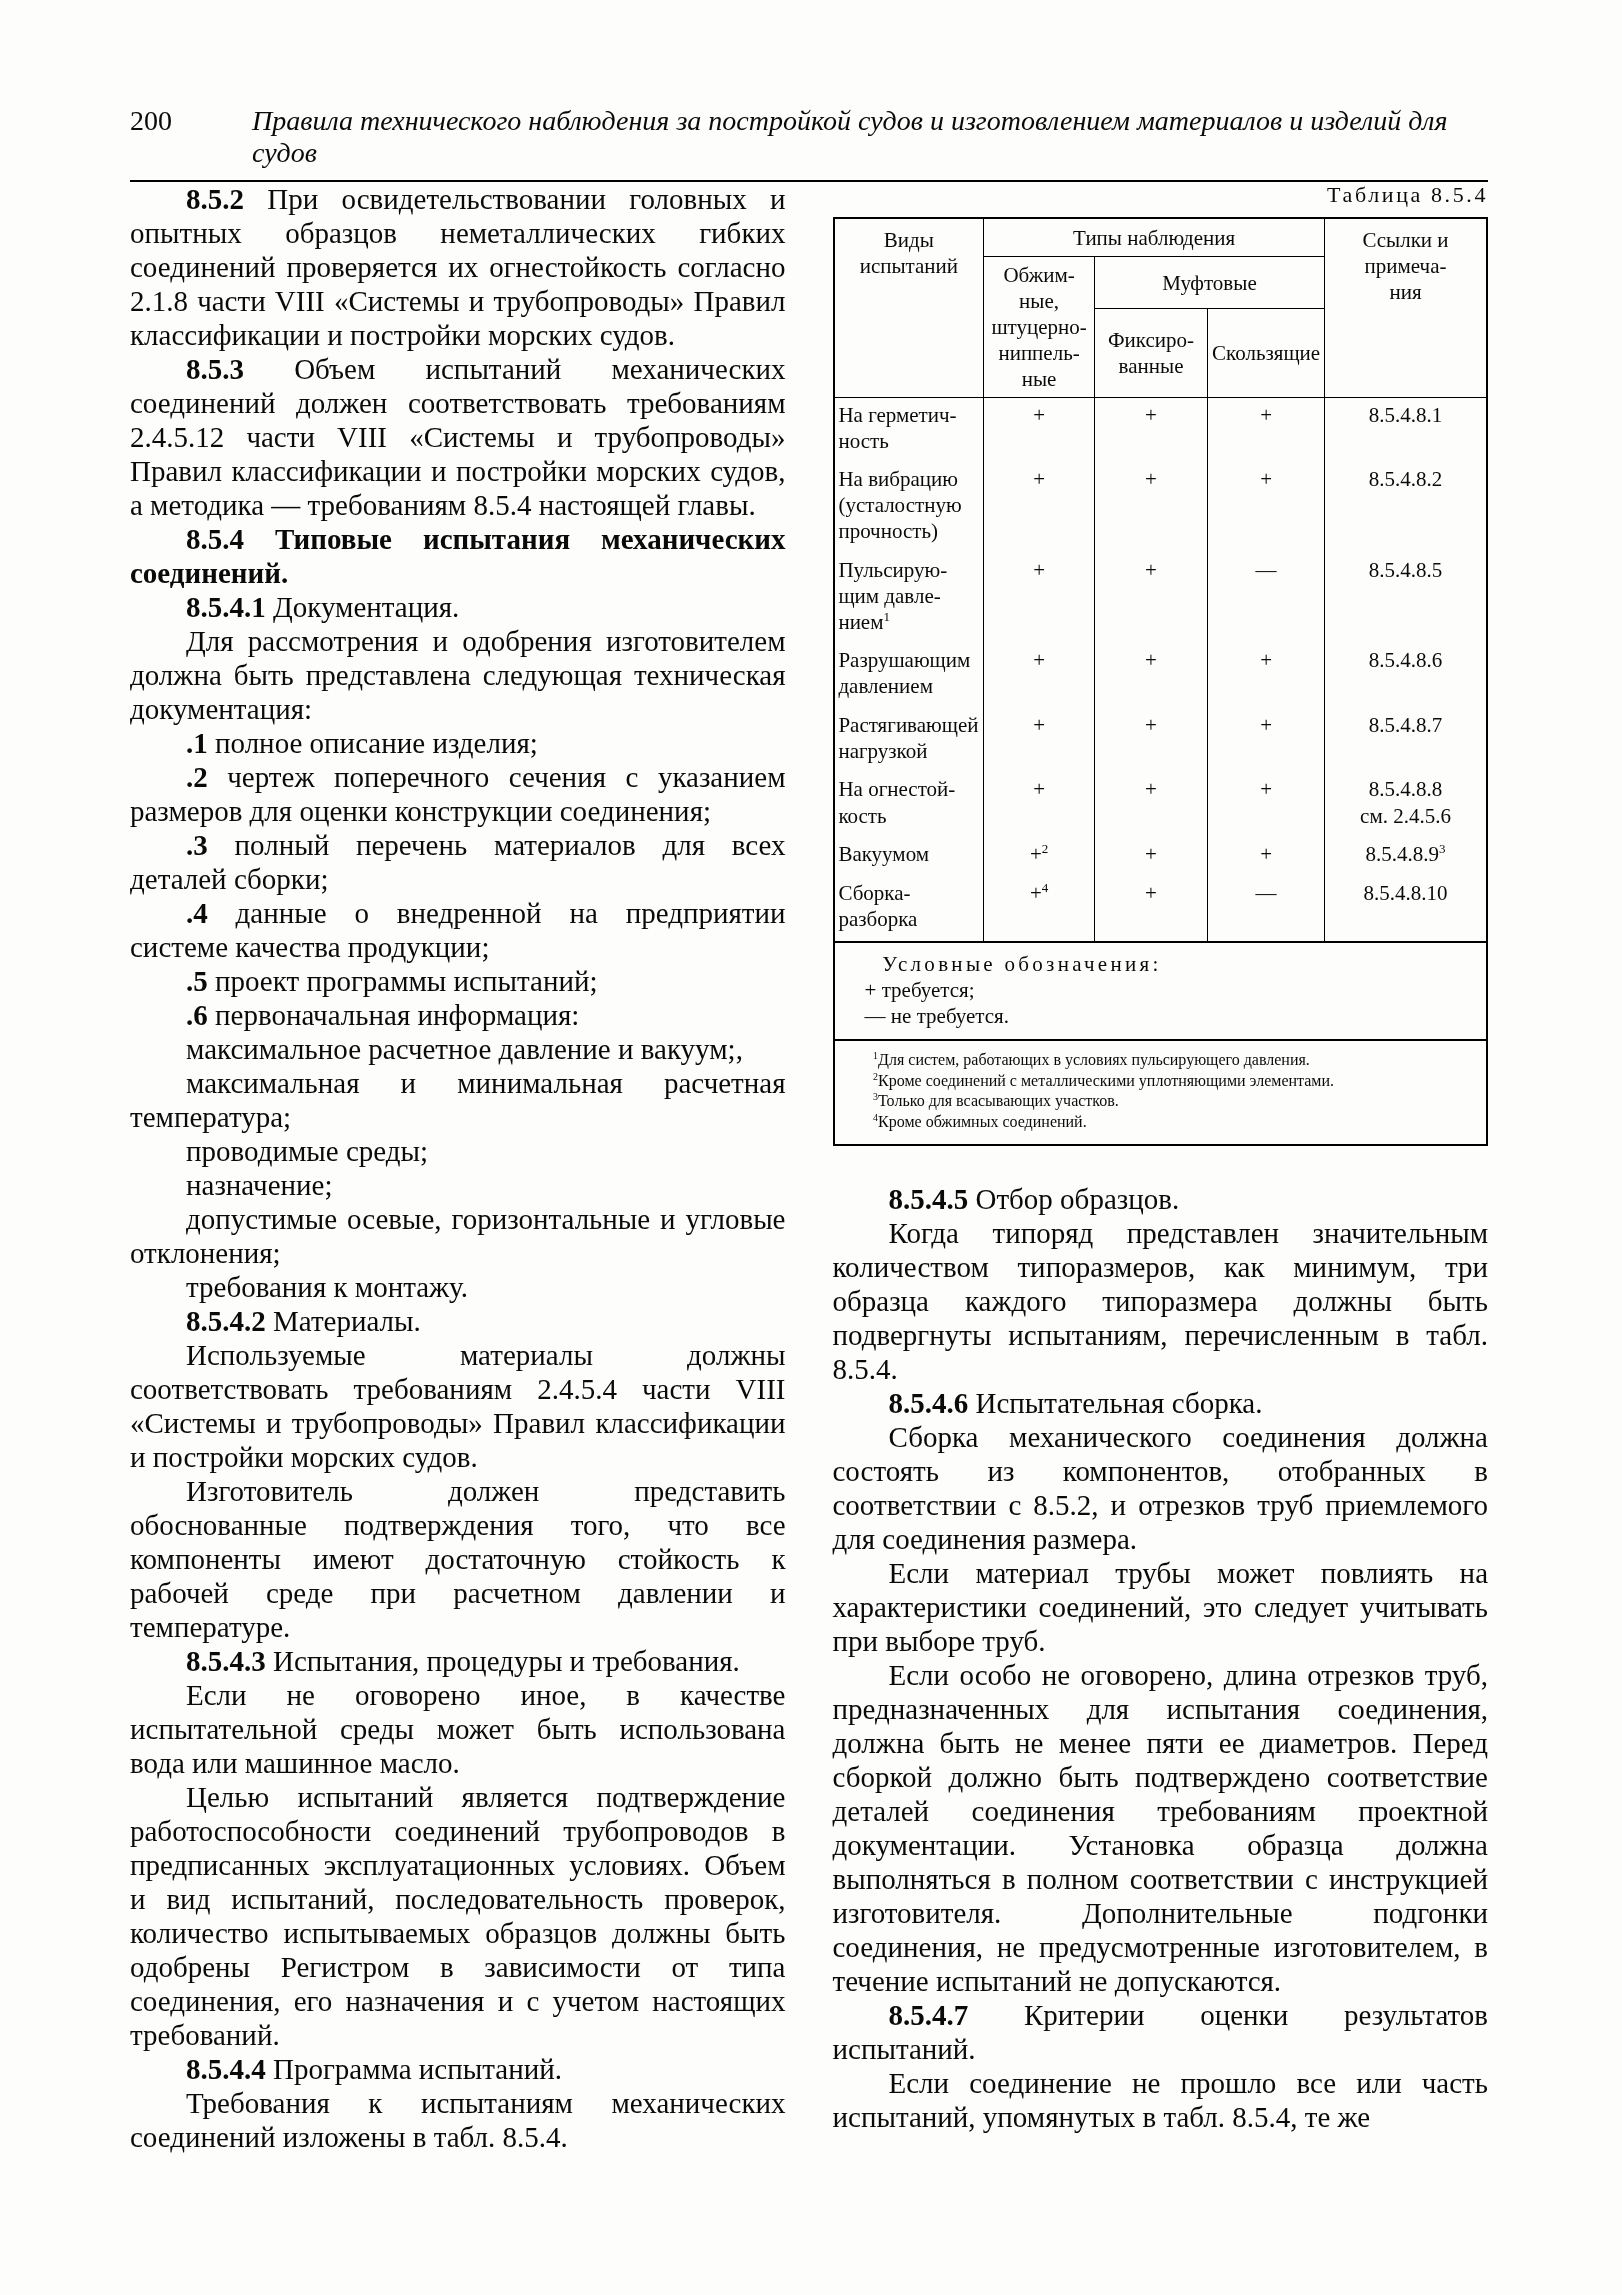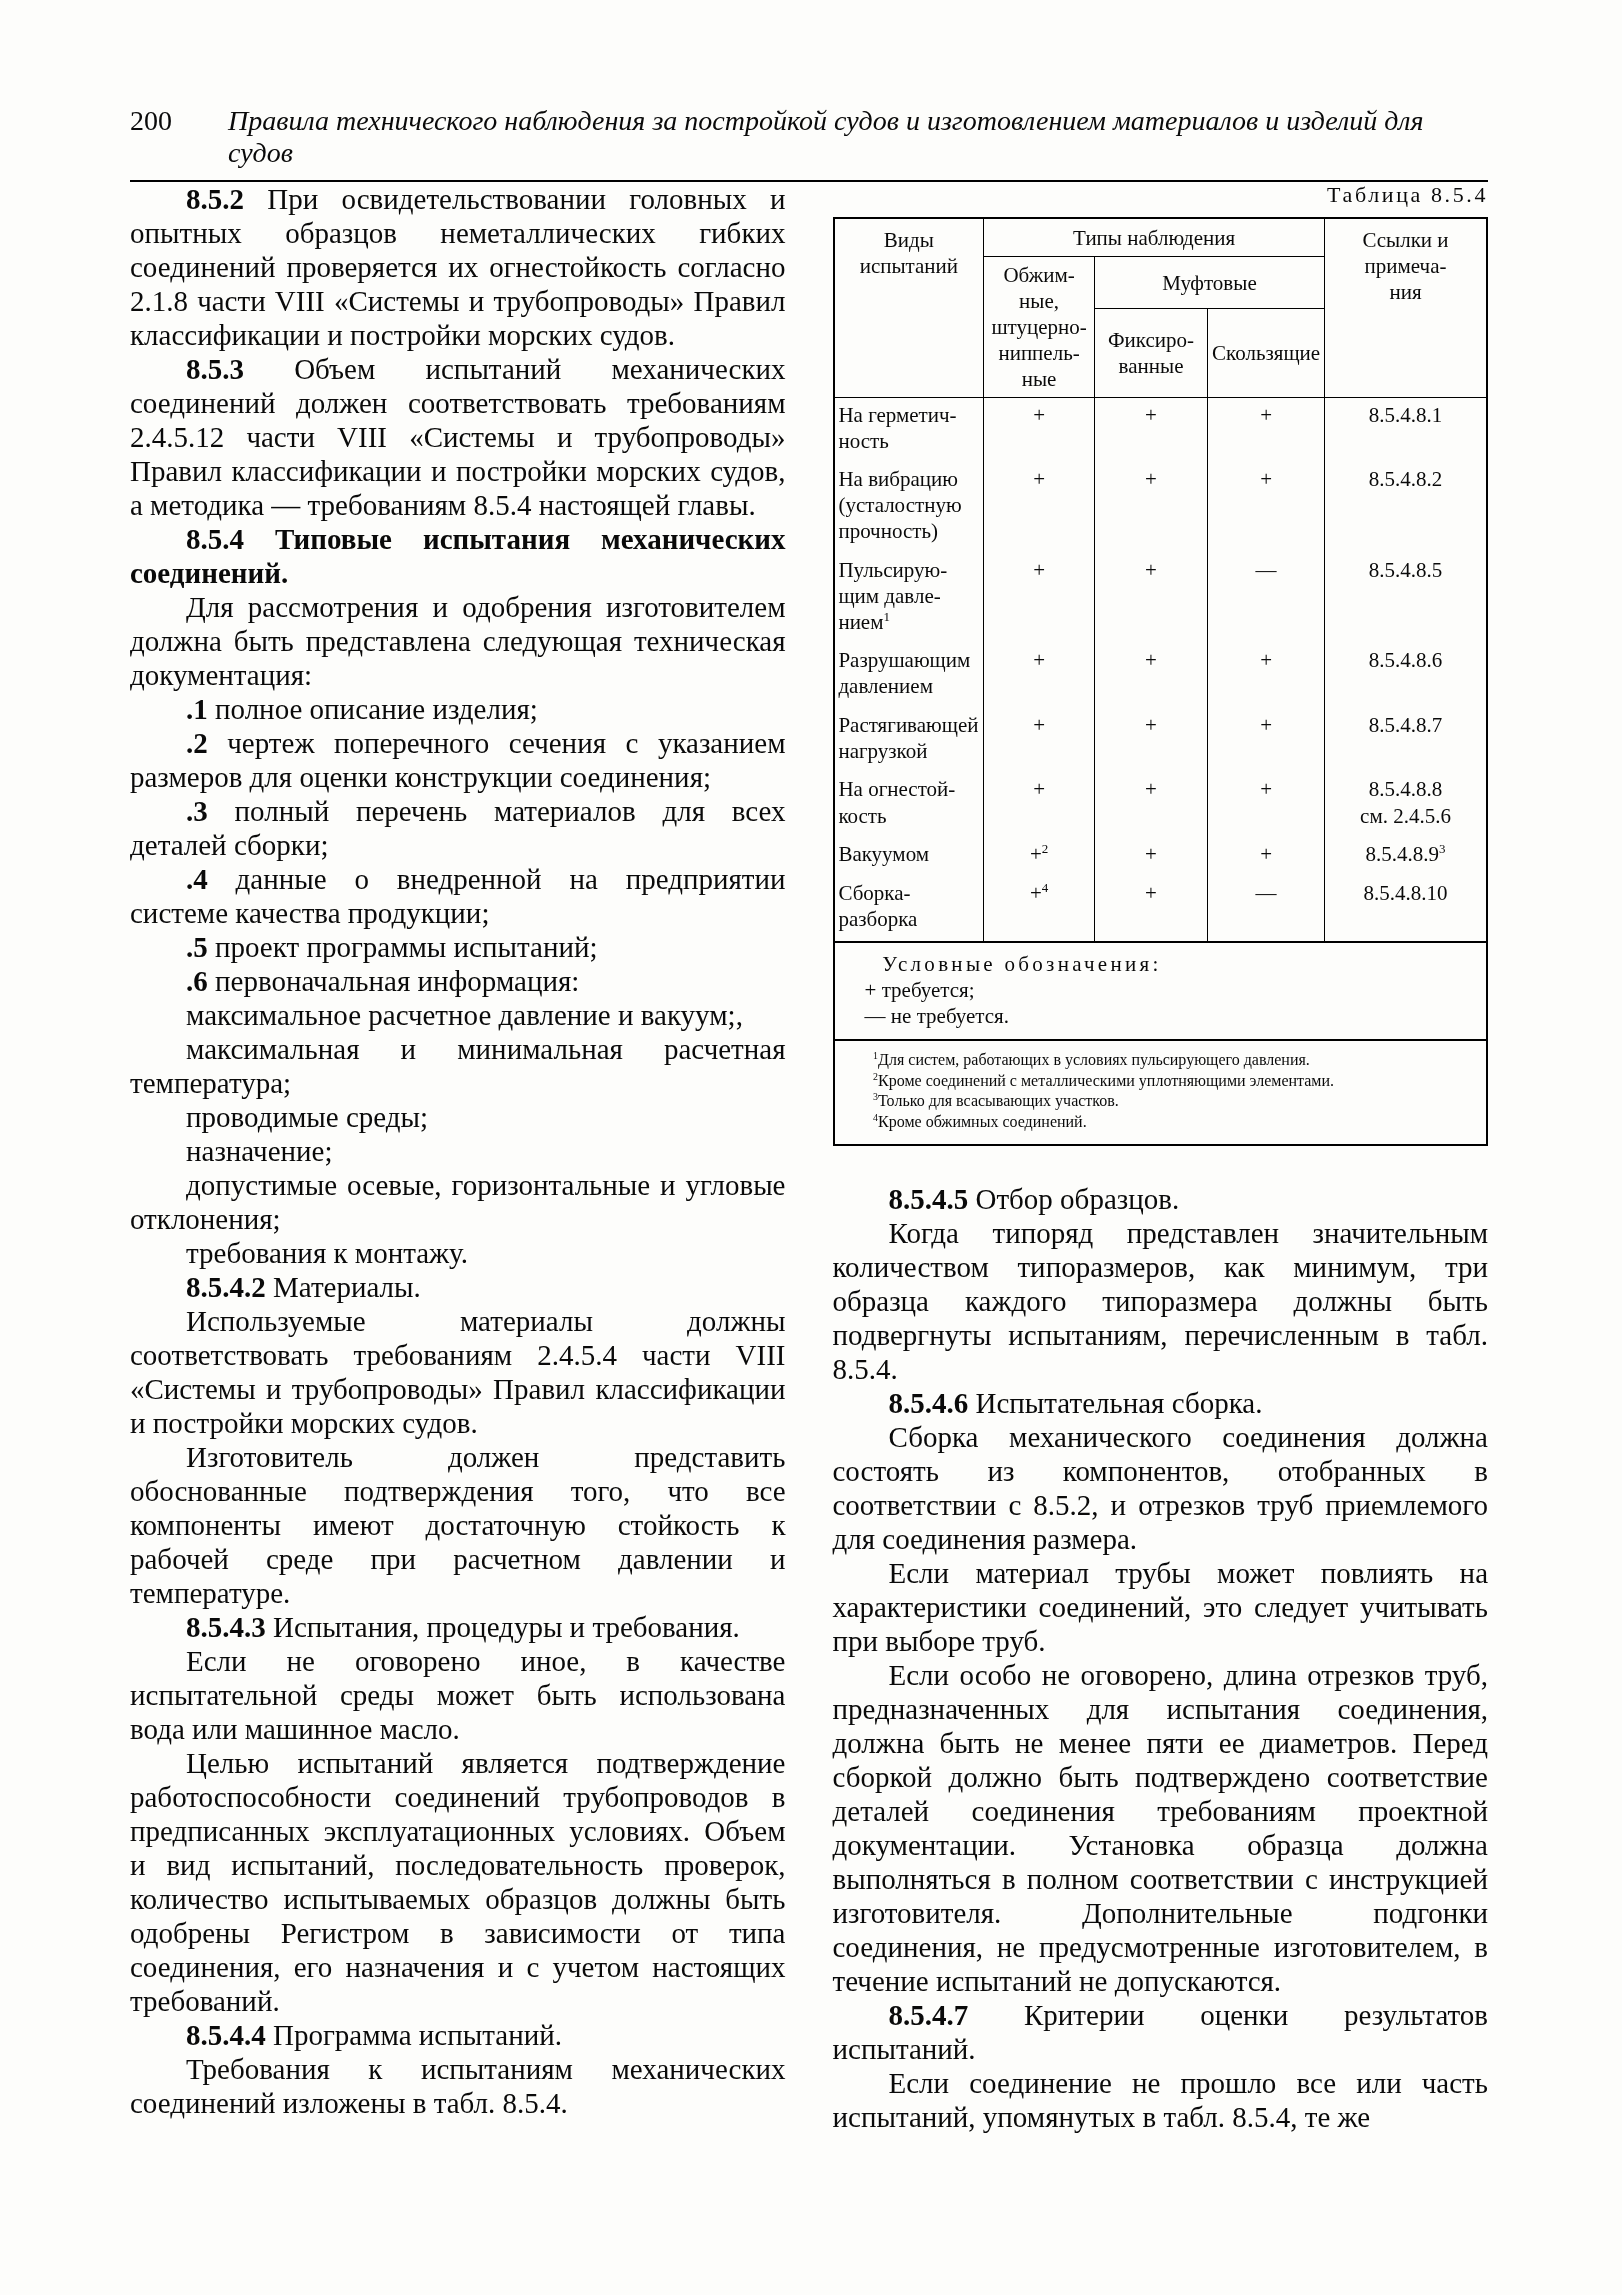--- a/index.html
+++ b/index.html
@@ -8,21 +8,21 @@
     width:1622px; height:2295px; overflow:hidden;
     background:#fdfdfb; color:#0a0a0a;
     font-family:"Liberation Serif", serif;
   }
   .page { padding:105px 134px 39px 130px; }
 
   
   .running-header {
     display:flex; align-items:baseline;
     border-bottom:2px solid #000; padding-bottom:10.5px;
-    font-size:28px; line-height:1.15;
+    font-size:28px; line-height:1.15;gap:24px;
   }
   .page-num { min-width:98px; }
   .header-title { flex:1; font-style:italic; padding-right:13px; }
 
   
   .columns { display:flex; gap:47px; }
   .col { flex:1; min-width:0; font-size:29px; line-height:34px; text-align:justify; }
   .para { text-indent:56px; margin:0; }
   .para b { font-weight:bold; }
   .para.bold-full { font-weight:bold; }
@@ -75,20 +75,21 @@
     <span class="page-num">200</span>
     <span class="header-title">Правила технического наблюдения за постройкой судов и изготовлением материалов и изделий для судов</span>
   </header>
 
   <div class="columns">
 
     <section class="col">
         <p class="para"><b>8.5.2</b> При освидетельствовании головных и опытных образцов неметаллических гибких соединений проверяется их огнестойкость согласно 2.1.8 части VIII «Системы и трубопроводы» Правил классификации и постройки морских судов.</p>
         <p class="para"><b>8.5.3</b> Объем испытаний механических соединений должен соответствовать требованиям 2.4.5.12 части VIII «Системы и трубопроводы» Правил классификации и постройки морских судов, а методика — требованиям 8.5.4 настоящей главы.</p>
         <p class="para bold-full">8.5.4 Типовые испытания механических соединений.</p>
+        <p class="para"><b>8.5.4.1</b> Документация.</p>
         <p class="para">Для рассмотрения и одобрения изготовителем должна быть представлена следующая техническая документация:</p>
         <p class="para"><b>.1</b> полное описание изделия;</p>
         <p class="para"><b>.2</b> чертеж поперечного сечения с указанием размеров для оценки конструкции соединения;</p>
         <p class="para"><b>.3</b> полный перечень материалов для всех деталей сборки;</p>
         <p class="para"><b>.4</b> данные о внедренной на предприятии системе качества продукции;</p>
         <p class="para"><b>.5</b> проект программы испытаний;</p>
         <p class="para"><b>.6</b> первоначальная информация:</p>
         <p class="para">максимальное расчетное давление и вакуум;,</p>
         <p class="para">максимальная и минимальная расчетная температура;</p>
         <p class="para">проводимые среды;</p>

